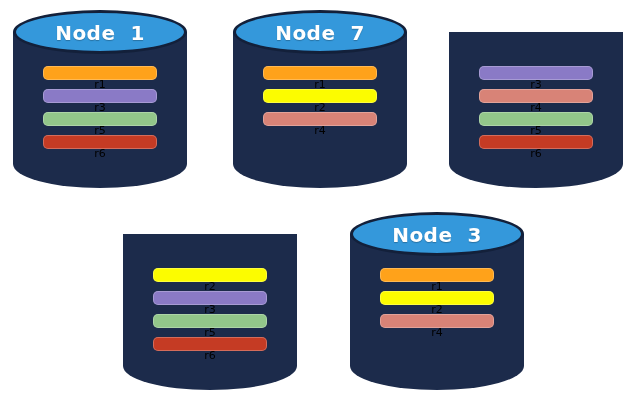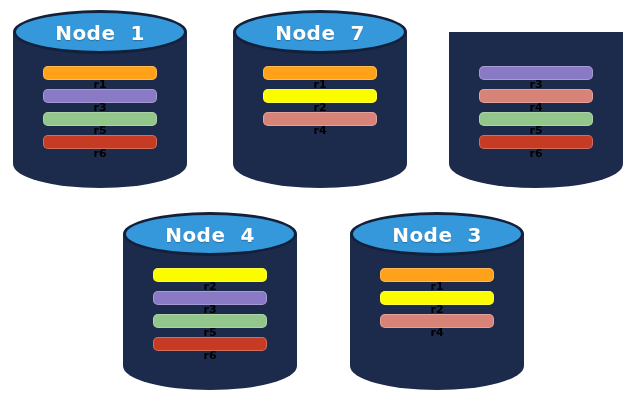--- a/index.html
+++ b/index.html
@@ -58,21 +58,21 @@
     width: 114px;
     height: 14px;
     border-radius: 5px;
     display: flex;
     align-items: center;
     justify-content: center;
     box-shadow: inset 0 0 0 1px rgba(255,255,255,0.25);
   }
   .bar-label {
     color: #000000;
-    font-weight: bold;
+    font-weight: normal;
     font-size: 11px;
     line-height: 14px;
     margin-top: 24px;
   }
 </style>
 </head>
 <body>
 
 <div class="stage" id="stage" style="background: rgb(255, 255, 255);">
   <div class="can" id="can-0">
@@ -130,23 +130,20 @@
       </div>
       <div class="bar" style="background: rgb(138, 122, 198); top: 79px;">
         <span class="bar-label">r3</span>
       </div>
       <div class="bar" style="background: rgb(146, 198, 138); top: 102px;">
         <span class="bar-label">r5</span>
       </div>
       <div class="bar" style="background: rgb(197, 59, 36); top: 125px;">
         <span class="bar-label">r6</span>
       </div>
-      <div class="can-top" style="background: rgb(52, 152, 219); border-color: rgb(19, 32, 58);">
-        <span class="can-label">Node  4</span>
-      </div>
     </div>
   <div class="can" id="can-4">
       <div class="can-body" style="background: rgb(28, 43, 75);"></div>
       <div class="bar" style="background: rgb(255, 162, 26); top: 56px;">
         <span class="bar-label">r1</span>
       </div>
       <div class="bar" style="background: rgb(252, 252, 0); top: 79px;">
         <span class="bar-label">r2</span>
       </div>
       <div class="bar" style="background: rgb(216, 131, 119); top: 102px;">

